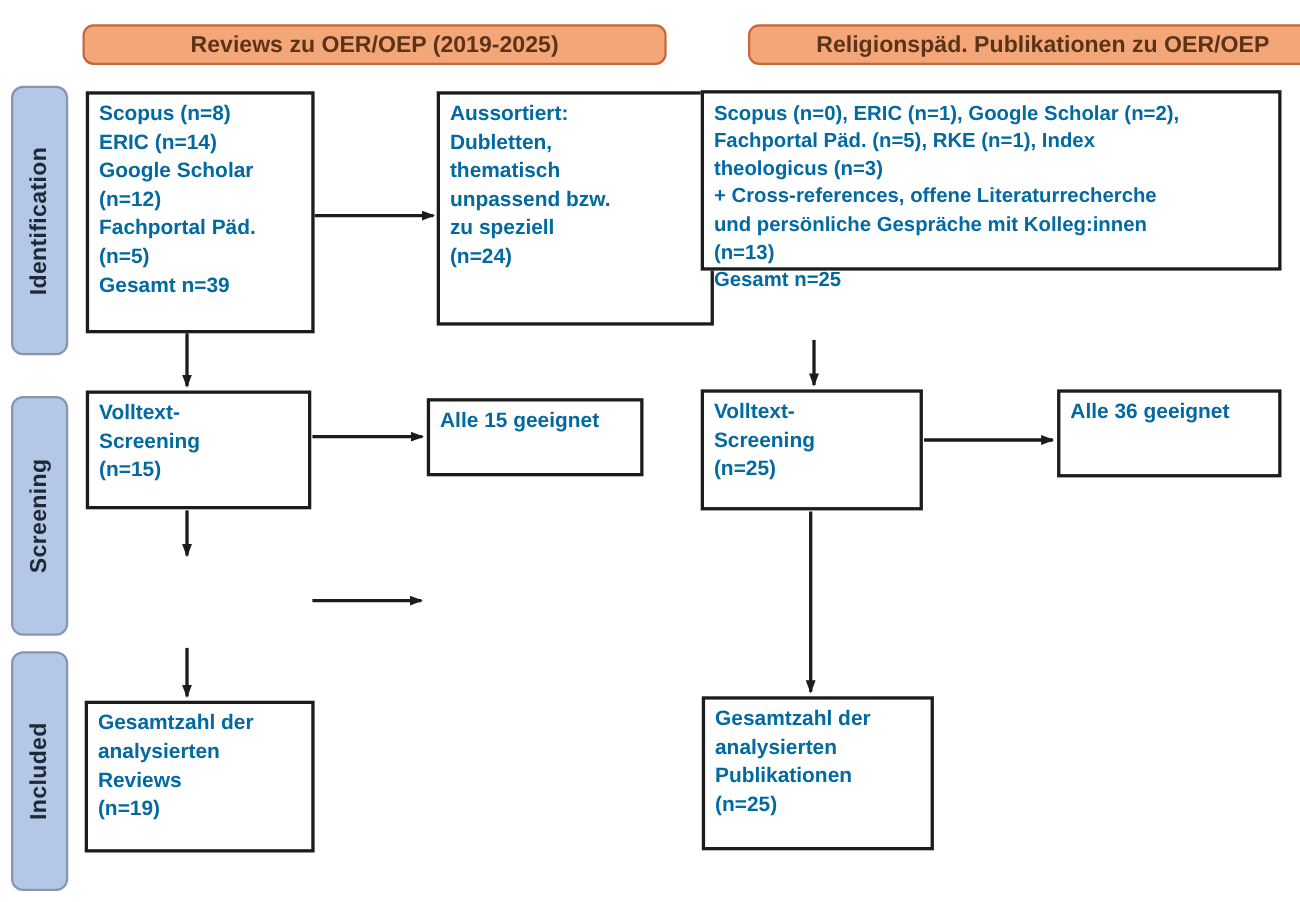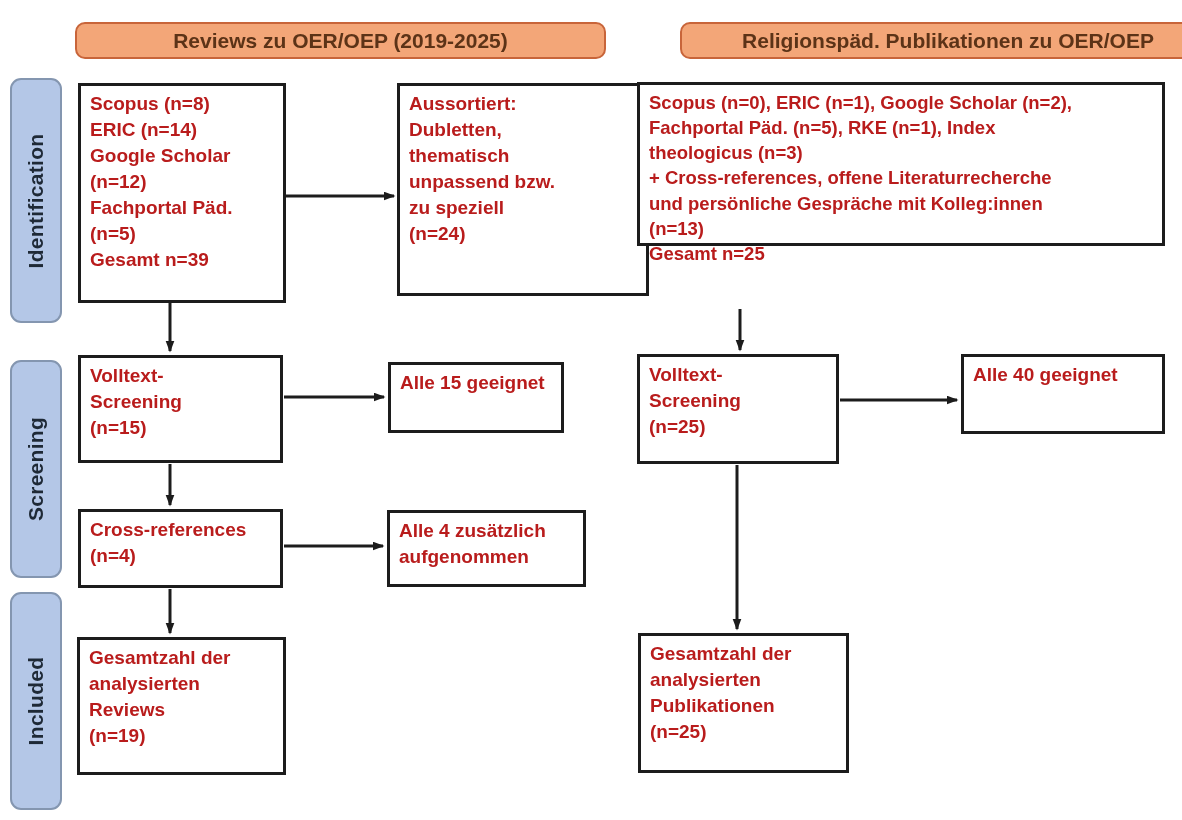--- a/index.html
+++ b/index.html
@@ -59,28 +59,28 @@
   
   .box {
     position: absolute;
     background: #ffffff;
     border: 3px solid #1C1C1C;
     box-sizing: border-box;
     padding: 5px 9px;
     font-size: 19px;
     line-height: 1.37;
     font-weight: 700;
-    color: #b91c1c;
+    color: #0369a1;
     white-space: pre-line;
   }
   #box-l1  { left: 78px;  top: 83px;  width: 208px; height: 220px; }
   #box-m1  { left: 397px; top: 83px;  width: 252px; height: 213px; }
   #box-r1  { left: 637px; top: 82px;  width: 528px; height: 164px; font-size: 18.5px; line-height: 1.36; }
   #box-l2  { left: 78px;  top: 355px; width: 205px; height: 108px; }
-  #box-m2  { left: 388px; top: 362px; width: 176px; height: 71px; }
+  #box-m2  { left: 388px; top: 362px; width: 197px; height: 71px; }
   #box-r2  { left: 637px; top: 354px; width: 202px; height: 110px; }
   #box-m2r { left: 961px; top: 354px; width: 204px; height: 80px; }
   #box-l3  { left: 78px;  top: 509px; width: 205px; height: 79px; }
   #box-m3  { left: 387px; top: 510px; width: 199px; height: 77px; }
   #box-l4  { left: 77px;  top: 637px; width: 209px; height: 138px; }
   #box-r4  { left: 638px; top: 633px; width: 211px; height: 140px; }
 
   
   #arrows {
     position: absolute;
@@ -119,40 +119,36 @@
   <div id="box-m1" class="box">Aussortiert:
 Dubletten,
 thematisch
 unpassend bzw.
 zu speziell
 (n=24)</div>
   <div id="box-l2" class="box">Volltext-
 Screening
 (n=15)</div>
   <div id="box-m2" class="box">Alle 15 geeignet</div>
-  <div id="box-l3" class="box">Cross-references
-(n=4)</div>
-  <div id="box-m3" class="box">Alle 4 zusätzlich
-aufgenommen</div>
   <div id="box-l4" class="box">Gesamtzahl der
 analysierten
 Reviews
 (n=19)</div>
 
   <div id="box-r1" class="box">Scopus (n=0), ERIC (n=1), Google Scholar (n=2),
 Fachportal Päd. (n=5), RKE (n=1), Index
 theologicus (n=3)
 + Cross-references, offene Literaturrecherche
 und persönliche Gespräche mit Kolleg:innen
 (n=13)
 Gesamt n=25</div>
   <div id="box-r2" class="box">Volltext-
 Screening
 (n=25)</div>
-  <div id="box-m2r" class="box">Alle 40 geeignet</div>
+  <div id="box-m2r" class="box">Alle 36 geeignet</div>
   <div id="box-r4" class="box">Gesamtzahl der
 analysierten
 Publikationen
 (n=25)</div>
 
   <svg id="arrows" viewBox="0 0 1182 820" xmlns="http://www.w3.org/2000/svg">
     <defs>
       <marker id="ah" markerWidth="5" markerHeight="4" refX="3.5" refY="1.5" orient="auto" markerUnits="strokeWidth">
         <path d="M0,0 L4,1.5 L0,3 Z" fill="#1C1C1C"></path>
       </marker>

